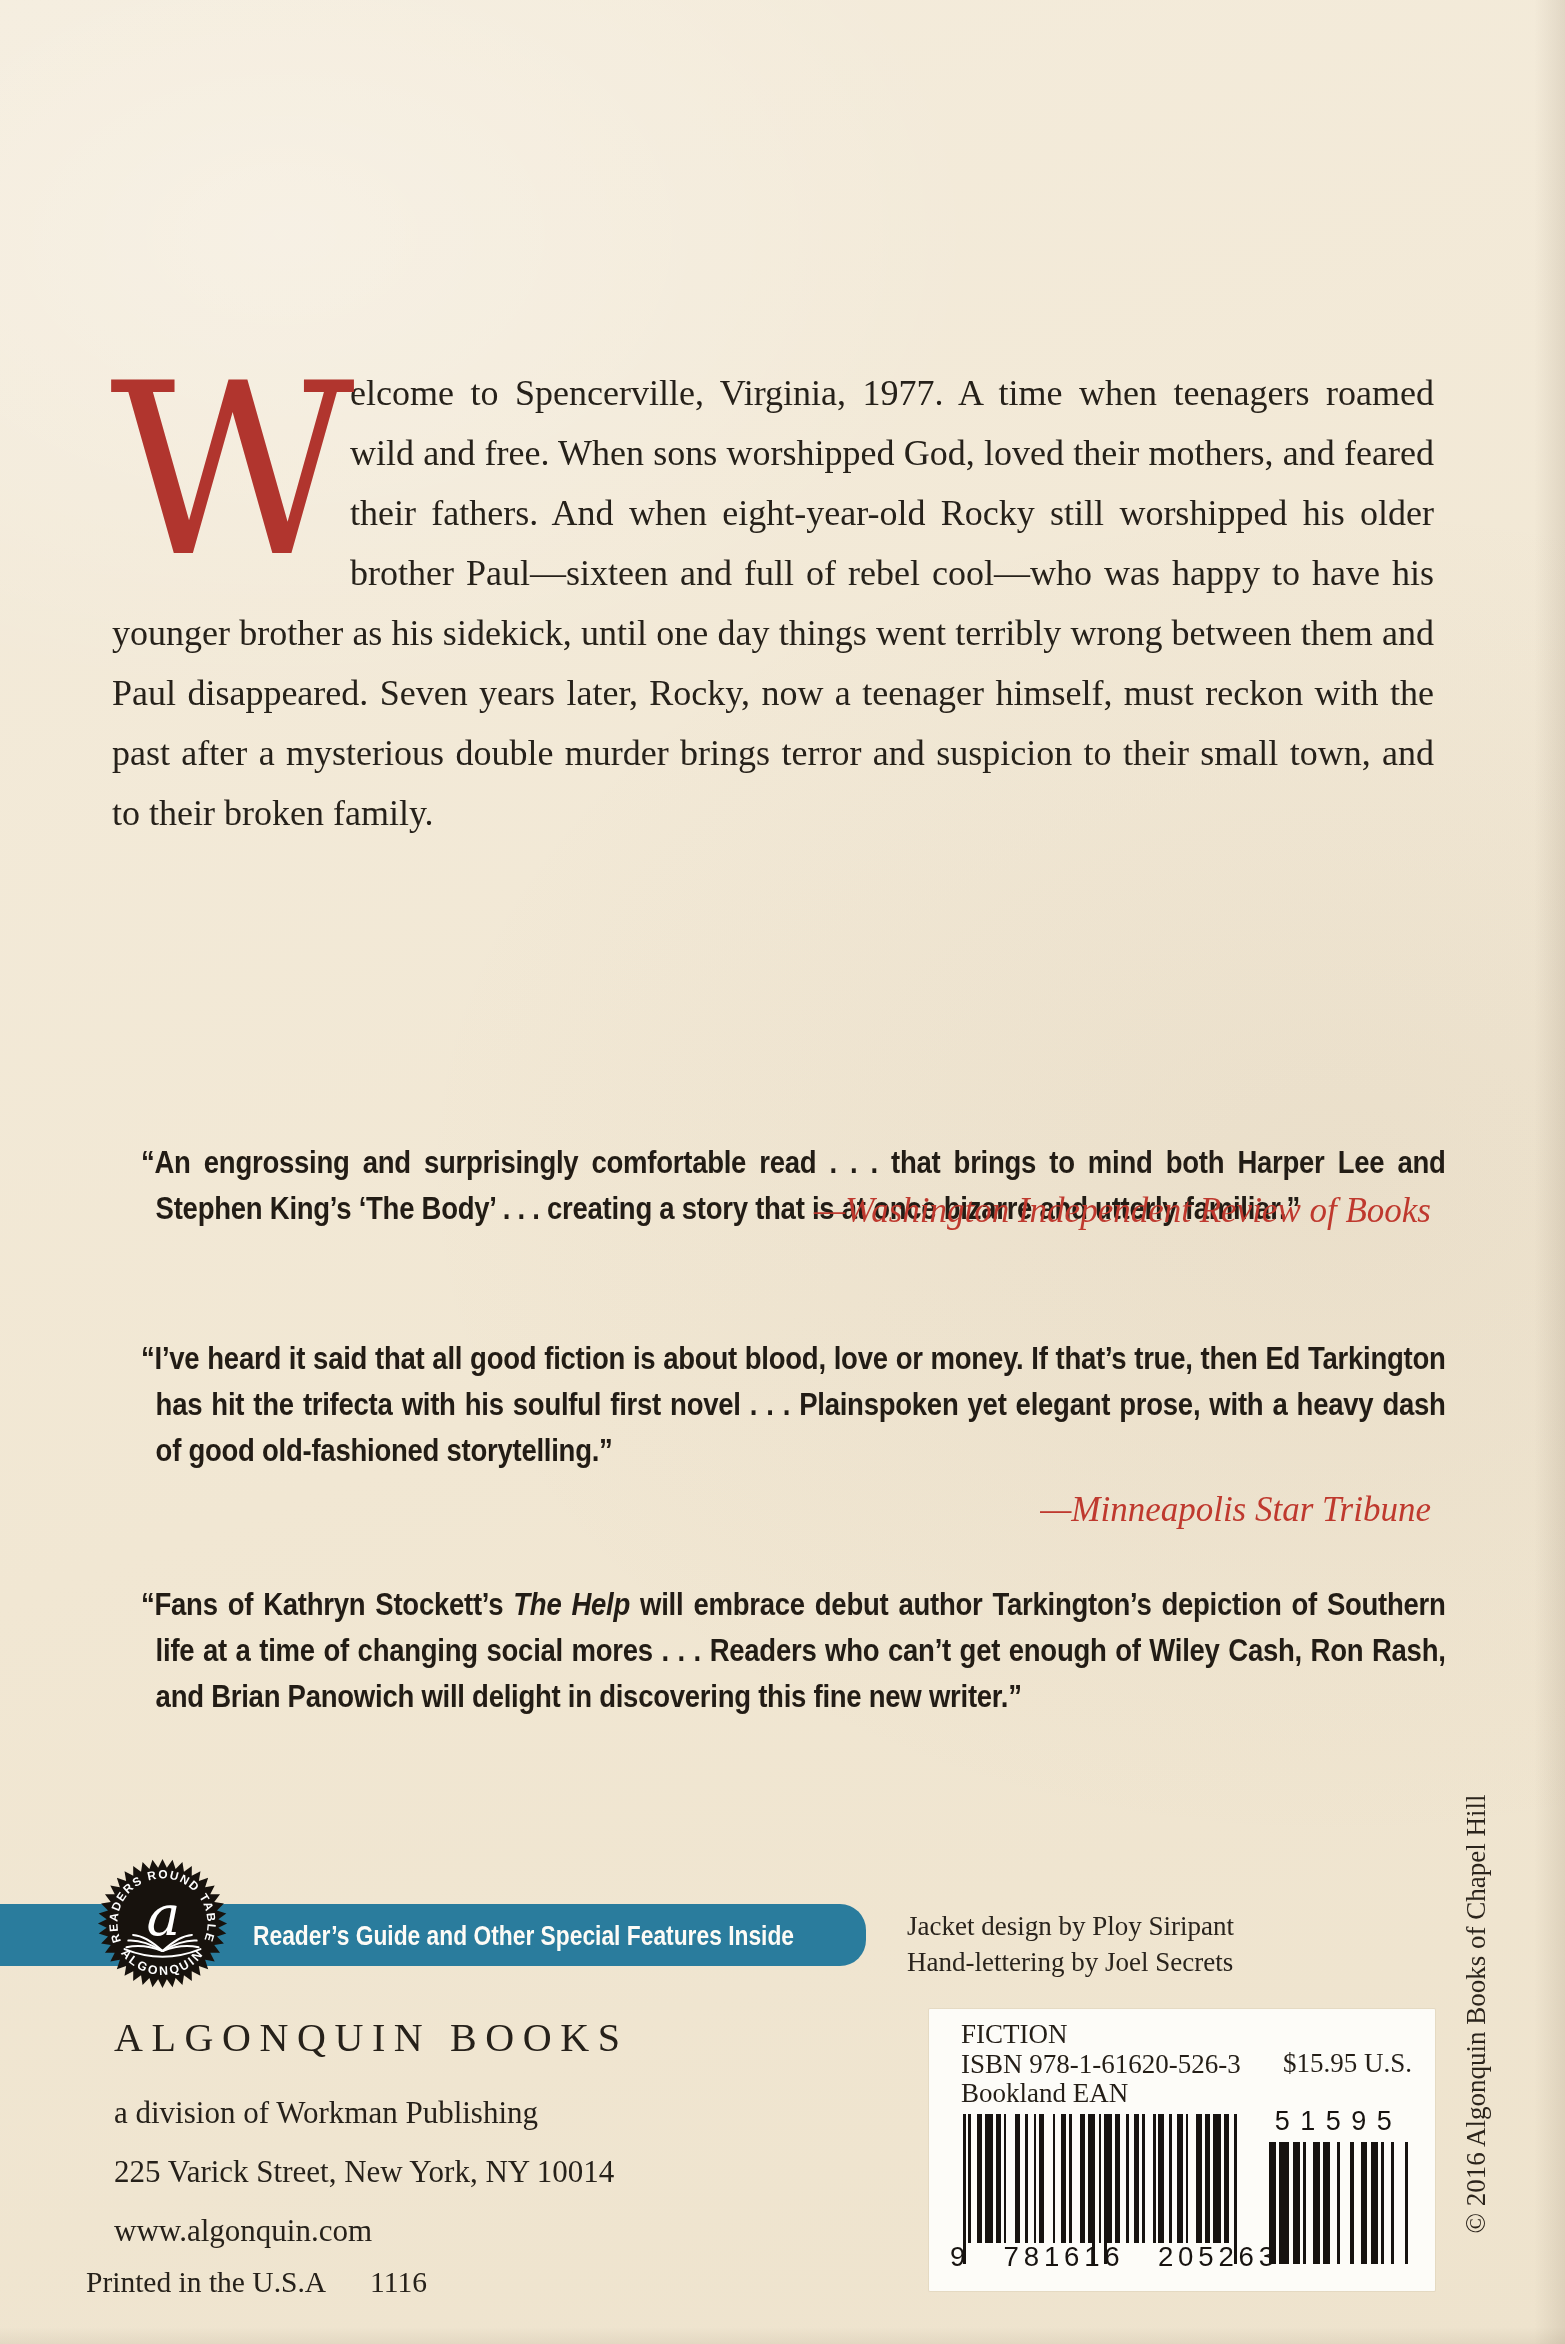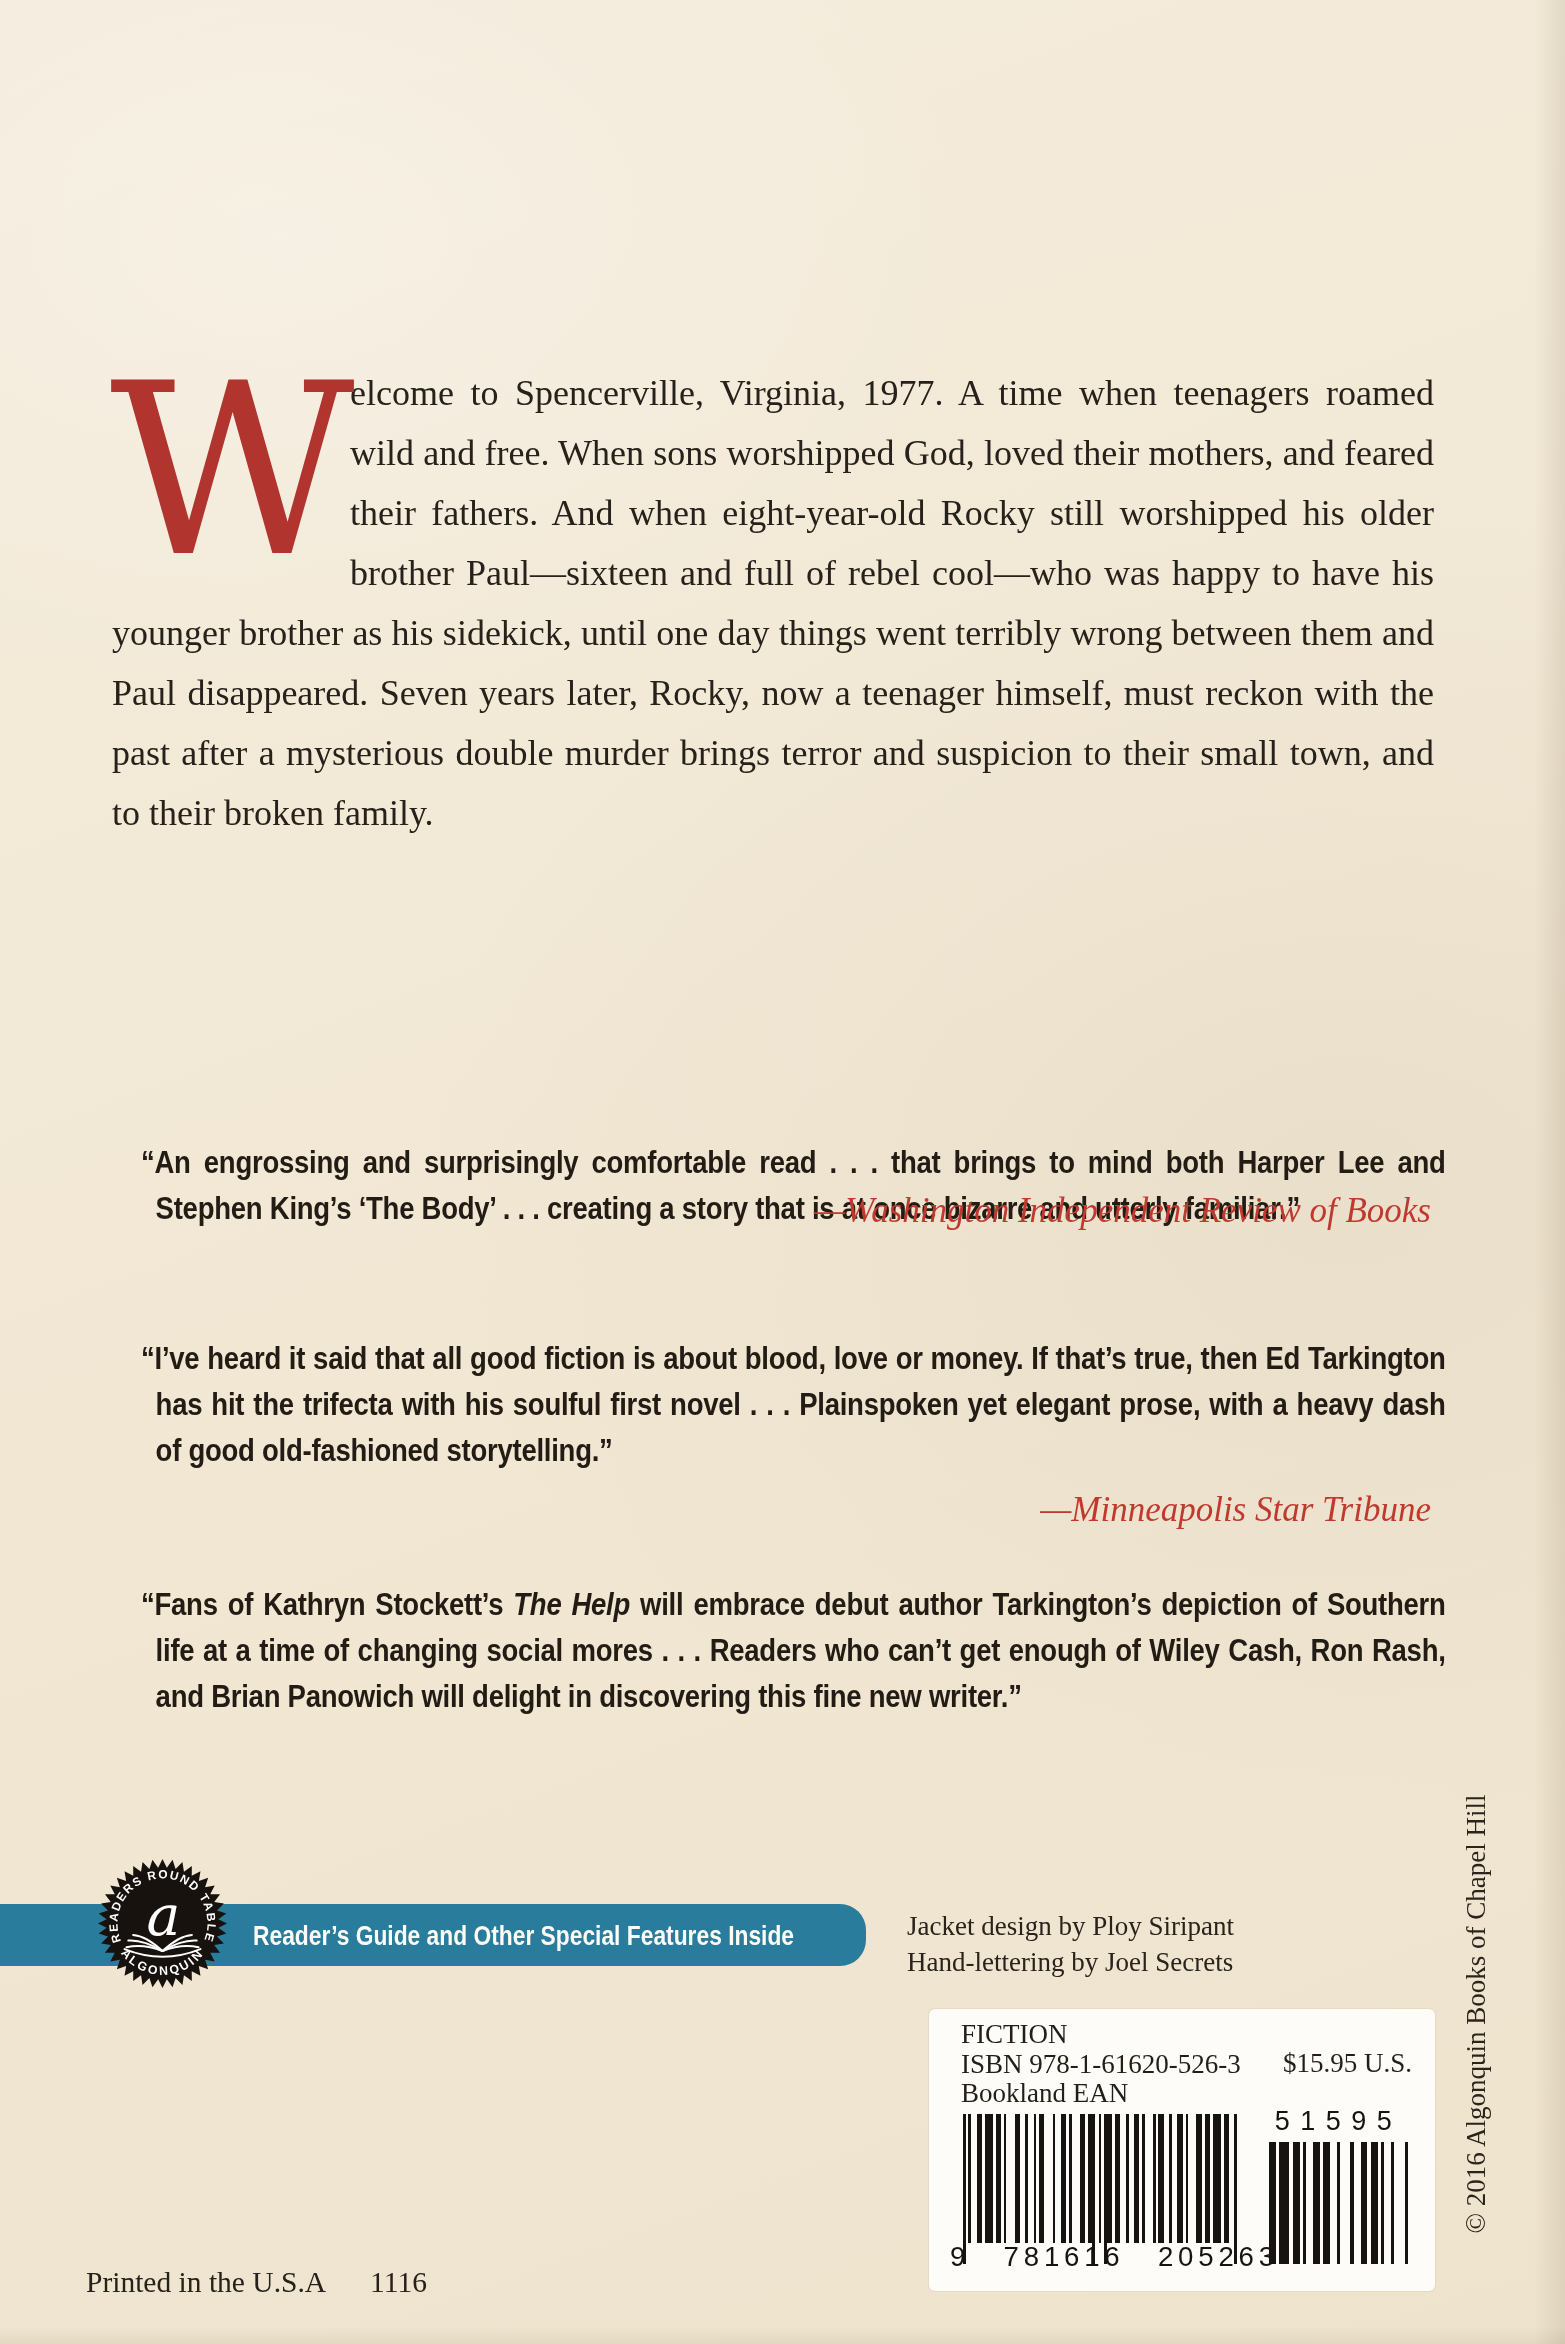--- a/index.html
+++ b/index.html
@@ -59,21 +59,21 @@
 
   .credits{position:absolute;left:907px;top:1908px;font:27px/36px "Liberation Serif",serif;color:#29231c;}
 
   .publisher{position:absolute;left:114px;top:2018px;color:#26211a;}
   .pub-name{font:40px/1 "Liberation Serif",serif;letter-spacing:8.6px;margin-bottom:25px;}
   .pub-line{font:31px/59px "Liberation Serif",serif;}
   .printed{position:absolute;left:86px;top:2268px;font:29.5px/1 "Liberation Serif",serif;color:#26211a;}
   .printed .code{margin-left:44px;margin-top:24px;}
 
   .isbn-box{position:absolute;left:929px;top:2009px;width:506px;height:282px;
-    background:#fdfcf8;border-radius:6px;box-shadow:0 0 0 1px rgba(120,100,70,0.08);}
+    background:#fdfcf8;border-radius:1px;box-shadow:0 0 0 1px rgba(120,100,70,0.08);}
   .ibx-text{position:absolute;left:32px;top:11.4px;font:27px/29.5px "Liberation Serif",serif;color:#241e17;}
   .ibx-price{position:absolute;right:23px;top:41px;font:27px/1 "Liberation Serif",serif;color:#241e17;}
   .barcode{display:flex;align-items:stretch;}
   .barcode i{display:block;flex-grow:1;flex-basis:0;background:#171310;}
   .barcode i.gap{background:transparent;}
   .bc-main{position:absolute;left:34px;top:105px;width:274px;height:129px;}
   .bc-wrap{position:absolute;left:34px;top:105px;width:274px;height:152px;}
   .guard{position:absolute;top:0;width:2.9px;height:150px;background:#171310;}
   .bc-digits{position:absolute;left:21px;top:234px;font:27.6px/1 "Liberation Sans",sans-serif;
     letter-spacing:4.8px;word-spacing:21px;color:#171310;}
@@ -135,20 +135,26 @@
         <path d="M -40 27 Q 0 43 40 27"></path>
       </g>
     </svg>
   </div>
 
   <div class="credits">
     <div>Jacket design by Ploy Siripant</div>
     <div>Hand-lettering by Joel Secrets</div>
   </div>
 
+  <div class="publisher">
+    <div class="pub-name">ALGONQUIN BOOKS</div>
+    <div class="pub-line">a division of Workman Publishing</div>
+    <div class="pub-line">225 Varick Street, New York, NY 10014</div>
+    <div class="pub-line">www.algonquin.com</div>
+  </div>
 
   <div class="printed">
     <span>Printed in the U.S.A</span><span class="code">1116</span>
   </div>
 
   <div class="isbn-box">
     <div class="ibx-text">
       <div>FICTION</div>
       <div>ISBN 978-1-61620-526-3</div>
       <div>Bookland EAN</div>

